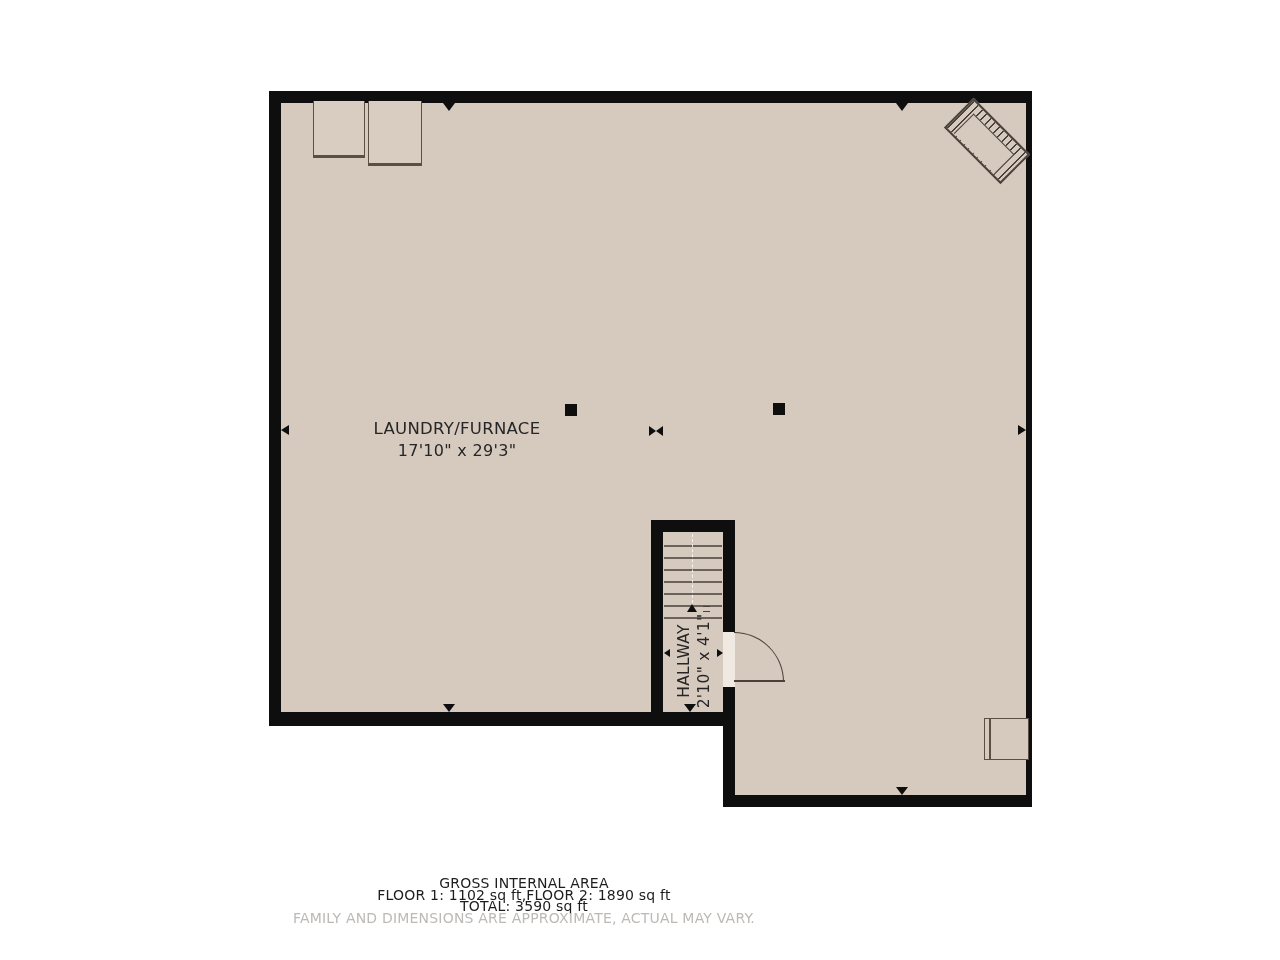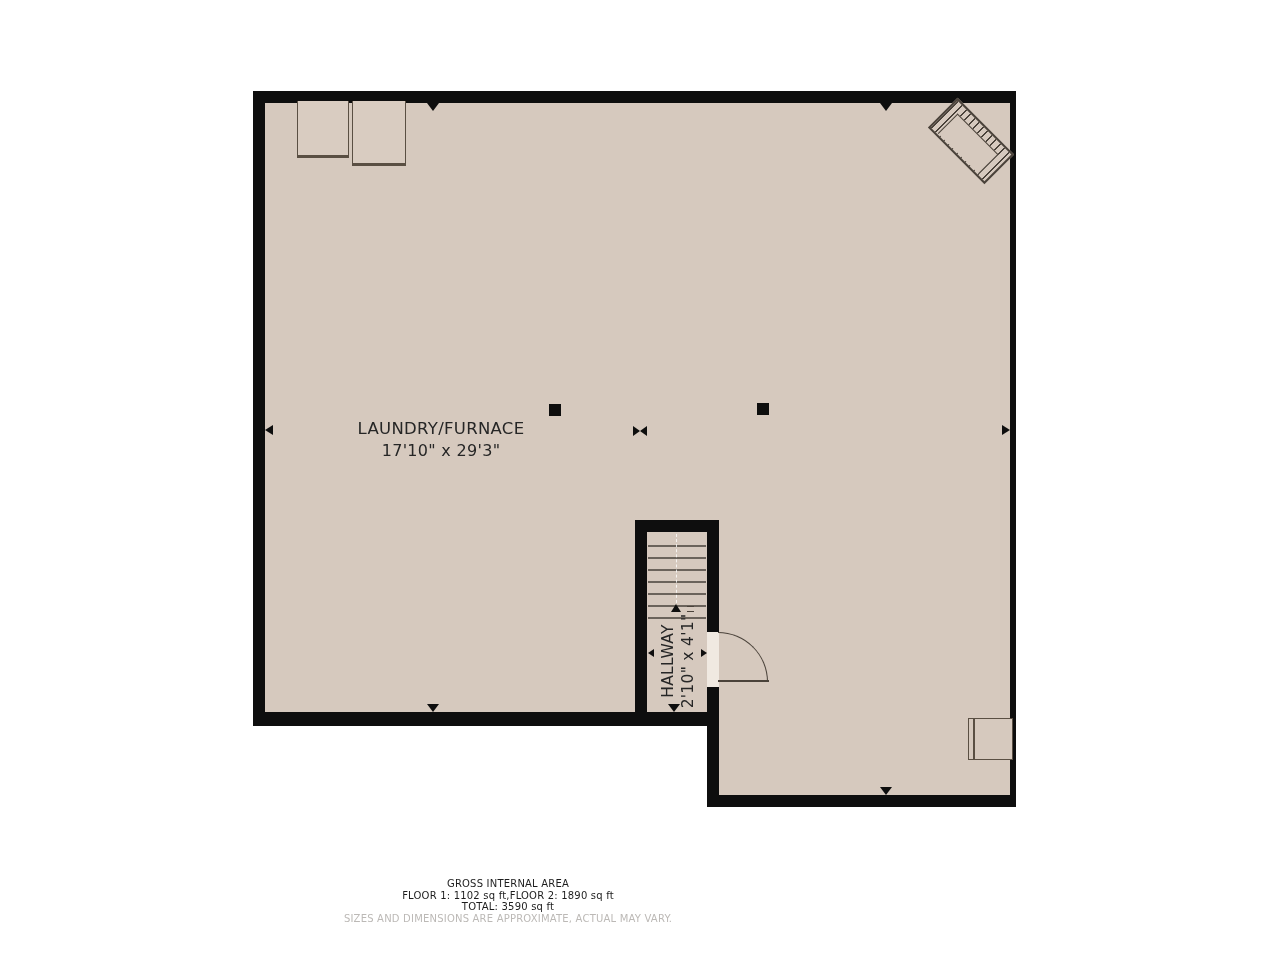--- a/index.html
+++ b/index.html
@@ -3,21 +3,21 @@
 <meta charset="utf-8">
 <title>Floor Plan</title>
 <style>
   :root{
     --floor:#d6c9be; --floorLight:#f0e9e1; --wall:#0e0e0e;
     --line:#4a423a; --text:#222222; --muted:#bcb9b6; --bg:#ffffff;
   }
   *{margin:0;padding:0;box-sizing:border-box;}
   html,body{width:1280px;height:960px;background:var(--bg);
     font-family:"DejaVu Sans","Liberation Sans",sans-serif;color:var(--text);}
-  .plan{position:absolute;left:0;top:0;width:1016px;height:960px;overflow:hidden;}
+  .plan{position:absolute;left:16px;top:0;width:1016px;height:960px;overflow:hidden;}
   .abs{position:absolute;}
   .floor{background:var(--floor);}
   .wall{background:var(--wall);}
   
   .room-label{position:absolute;text-align:center;transform:translateX(-50%);
     font-size:16.5px;line-height:22px;color:#262626;letter-spacing:.3px;white-space:nowrap;}
   .room-label .dims{font-size:16px;}
   .hall-label{position:absolute;text-align:center;
     transform:translate(-50%,-50%) rotate(-90deg);
     font-size:15.5px;line-height:20px;color:#262626;letter-spacing:.3px;white-space:nowrap;}
@@ -52,21 +52,21 @@
   .fireplace-inner{position:absolute;left:9px;right:9px;top:9px;bottom:1px;
     background:var(--floor);border:1.5px solid var(--line);border-bottom:none;}
   
   .door-gap{position:absolute;left:707px;top:632px;width:12px;height:55px;background:var(--floorLight);}
   .door-arc{position:absolute;left:718px;top:632px;width:50px;height:50px;
     border-top:1.5px solid var(--line);border-right:1.5px solid var(--line);
     border-top-right-radius:100% 100%;}
   .door-line{position:absolute;left:718px;top:680px;width:51px;height:1.5px;background:var(--line);}
   
   .footer{position:absolute;left:0;right:0;top:878px;text-align:center;
-    font-size:10px;line-height:11.5px;color:#1d1d1d;letter-spacing:.2px;}
+    font-size:14px;line-height:11.5px;color:#1d1d1d;letter-spacing:.2px;}
   .footer .disclaimer{color:var(--muted);}
 </style>
 </head>
 <body>
 
 <div class="plan">
 
   <div class="abs floor" style="left:265px;top:103px;width:745px;height:609px;"></div>
   <div class="abs floor" style="left:719px;top:103px;width:291px;height:692px;"></div>
 
@@ -134,16 +134,16 @@
   </div>
   <div class="hall-label" style="left:678px;top:661px;">
     <div>HALLWAY</div>
     <div>2'10" x 4'1"</div>
   </div>
 
   <div class="footer">
     <div>GROSS INTERNAL AREA</div>
     <div>FLOOR 1: 1102 sq ft,FLOOR 2: 1890 sq ft</div>
     <div>TOTAL: 3590 sq ft</div>
-    <div class="disclaimer">SIZES AND DIMENSIONS ARE APPROXIMATE, ACTUAL MAY VARY.</div>
+    <div class="disclaimer">FAMILY AND DIMENSIONS ARE APPROXIMATE, ACTUAL MAY VARY.</div>
   </div>
 
 </div>
 
 </body></html>

